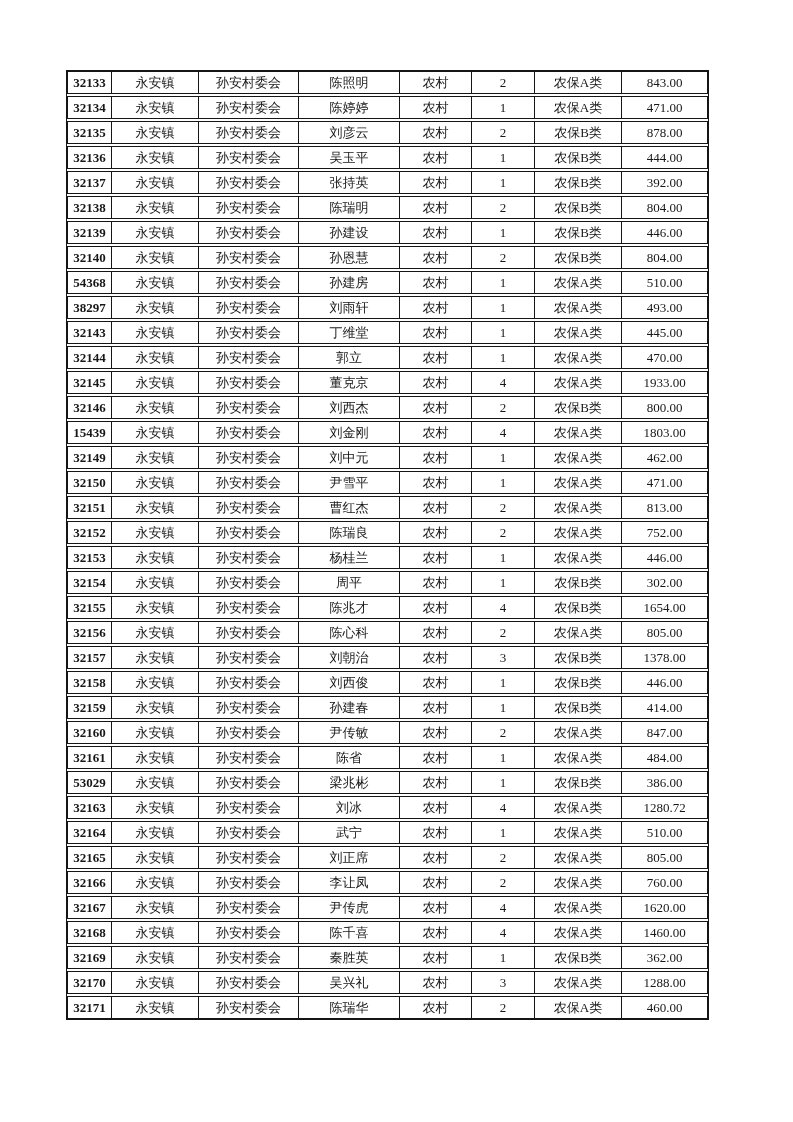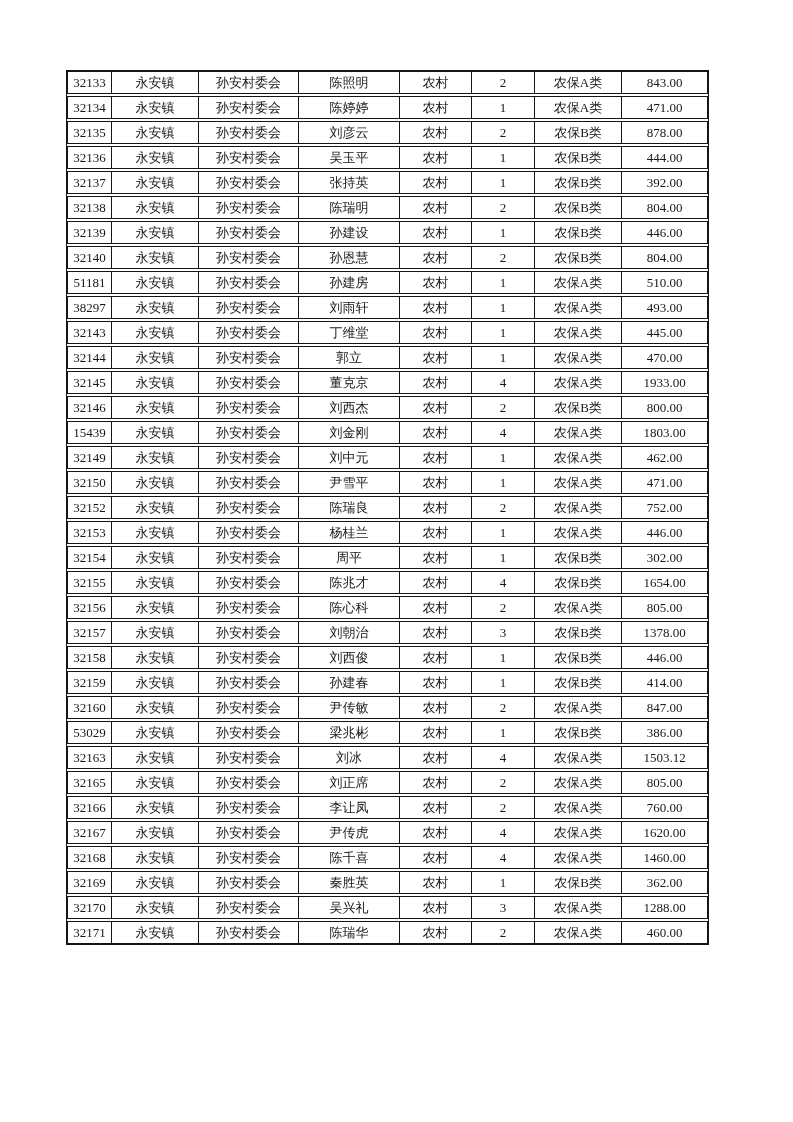--- a/index.html
+++ b/index.html
@@ -38,21 +38,21 @@
     text-align: center;
     vertical-align: middle;
     font-size: 13px;
     line-height: 21px;
     color: var(--text, #171717);
     border: solid var(--border, #151515);
     border-width: 1px 1px 1px 0;
     overflow: hidden;
     white-space: nowrap;
   }
-  table.roster td:first-child { border-left-width: 1px; }
+  table.roster td:first-child { border-left-width: 1px; font-weight: bold; }
   
   col.c-seq      { width: 45px; }
   col.c-town     { width: 87px; }
   col.c-village  { width: 100px; }
   col.c-name     { width: 101px; }
   col.c-residence{ width: 72px; }
   col.c-persons  { width: 63px; }
   col.c-category { width: 87px; }
   col.c-amount   { width: 86px; }
 </style>
@@ -147,21 +147,21 @@
             <td>32140</td>
             <td>永安镇</td>
             <td>孙安村委会</td>
             <td>孙恩慧</td>
             <td>农村</td>
             <td>2</td>
             <td>农保B类</td>
             <td>804.00</td>
           </tr>
           <tr>
-            <td>51181</td>
+            <td>54368</td>
             <td>永安镇</td>
             <td>孙安村委会</td>
             <td>孙建房</td>
             <td>农村</td>
             <td>1</td>
             <td>农保A类</td>
             <td>510.00</td>
           </tr>
           <tr>
             <td>38297</td>
@@ -237,20 +237,30 @@
             <td>32150</td>
             <td>永安镇</td>
             <td>孙安村委会</td>
             <td>尹雪平</td>
             <td>农村</td>
             <td>1</td>
             <td>农保A类</td>
             <td>471.00</td>
           </tr>
           <tr>
+            <td>32151</td>
+            <td>永安镇</td>
+            <td>孙安村委会</td>
+            <td>曹红杰</td>
+            <td>农村</td>
+            <td>2</td>
+            <td>农保A类</td>
+            <td>813.00</td>
+          </tr>
+          <tr>
             <td>32152</td>
             <td>永安镇</td>
             <td>孙安村委会</td>
             <td>陈瑞良</td>
             <td>农村</td>
             <td>2</td>
             <td>农保A类</td>
             <td>752.00</td>
           </tr>
           <tr>
@@ -327,38 +337,58 @@
             <td>32160</td>
             <td>永安镇</td>
             <td>孙安村委会</td>
             <td>尹传敏</td>
             <td>农村</td>
             <td>2</td>
             <td>农保A类</td>
             <td>847.00</td>
           </tr>
           <tr>
+            <td>32161</td>
+            <td>永安镇</td>
+            <td>孙安村委会</td>
+            <td>陈省</td>
+            <td>农村</td>
+            <td>1</td>
+            <td>农保A类</td>
+            <td>484.00</td>
+          </tr>
+          <tr>
             <td>53029</td>
             <td>永安镇</td>
             <td>孙安村委会</td>
             <td>梁兆彬</td>
             <td>农村</td>
             <td>1</td>
             <td>农保B类</td>
             <td>386.00</td>
           </tr>
           <tr>
             <td>32163</td>
             <td>永安镇</td>
             <td>孙安村委会</td>
             <td>刘冰</td>
             <td>农村</td>
             <td>4</td>
             <td>农保A类</td>
-            <td>1503.12</td>
+            <td>1280.72</td>
+          </tr>
+          <tr>
+            <td>32164</td>
+            <td>永安镇</td>
+            <td>孙安村委会</td>
+            <td>武宁</td>
+            <td>农村</td>
+            <td>1</td>
+            <td>农保A类</td>
+            <td>510.00</td>
           </tr>
           <tr>
             <td>32165</td>
             <td>永安镇</td>
             <td>孙安村委会</td>
             <td>刘正席</td>
             <td>农村</td>
             <td>2</td>
             <td>农保A类</td>
             <td>805.00</td>

